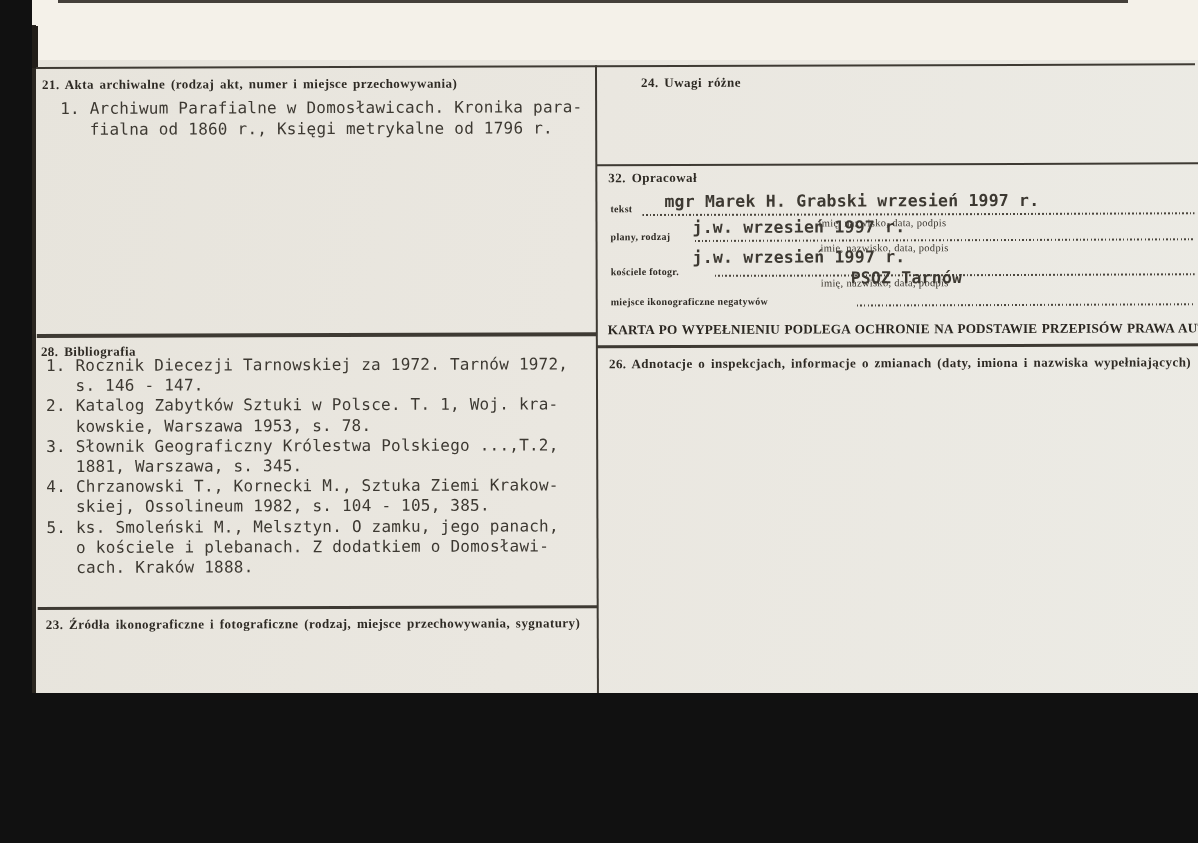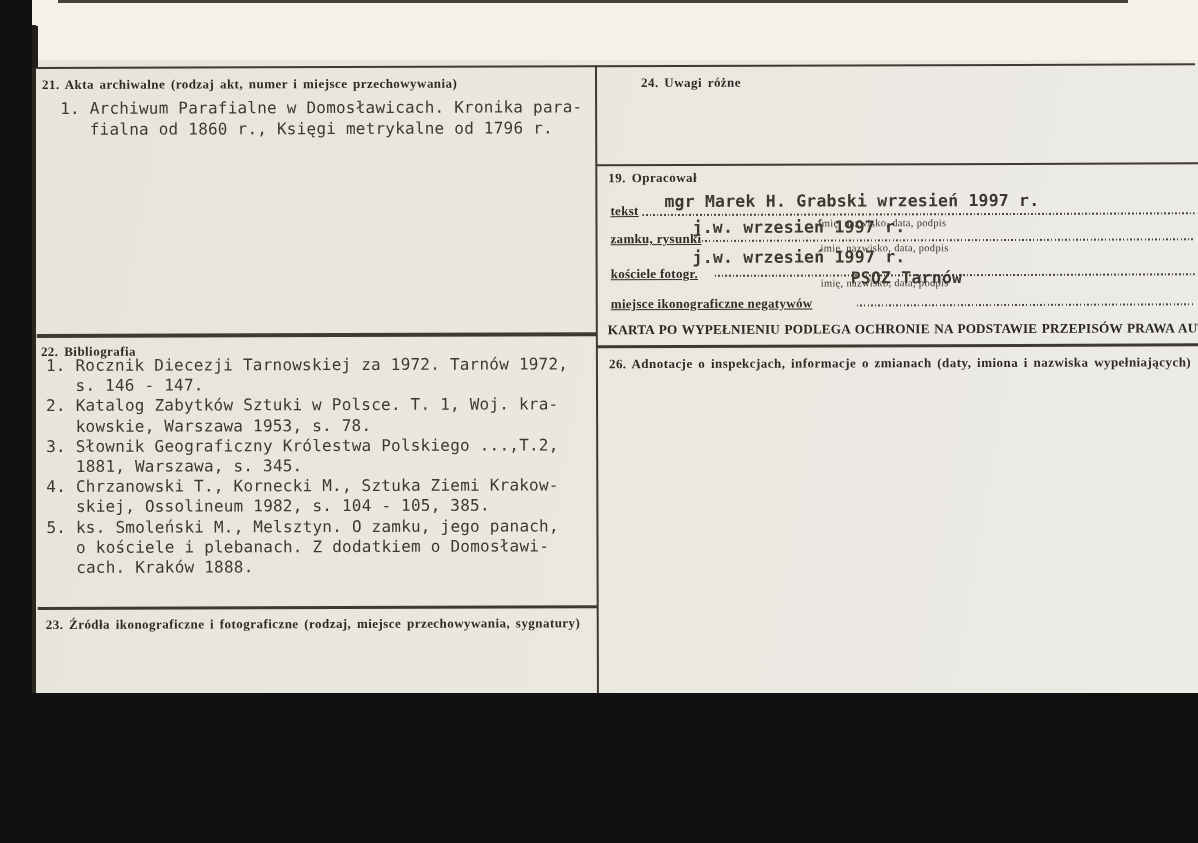--- a/index.html
+++ b/index.html
@@ -42,22 +42,22 @@
     font-size: 16px; line-height: 20.8px; letter-spacing: .22px;
     color: #3d3932; white-space: pre;
   }
   .typed-value {
     position: absolute;
     font-family: "DejaVu Sans Mono", monospace;
     font-size: 16.5px; letter-spacing: .2px; color: #3d3932; white-space: nowrap;
     font-weight: bold;
   }
   .field-label {
-    position: absolute; font-weight: bold; font-size: 13px; color: #2e2a24;
-    letter-spacing: .3px; white-space: nowrap; text-decoration: underline;
+    position: absolute; font-weight: bold; font-size: 10px; color: #2e2a24;
+    letter-spacing: .3px; white-space: nowrap;
   }
   .dots {
     position: absolute; height: 2px;
     background-image: repeating-linear-gradient(90deg, #4a453c 0 1.5px, transparent 1.5px 3.6px);
   }
   .caption {
     position: absolute; width: 300px; text-align: center;
     font-size: 10.5px; color: #3a362f; letter-spacing: .3px; white-space: nowrap;
   }
   .notice {
@@ -83,45 +83,45 @@
     <div class="rule-h" style="left:4px;  top:334px; width:560px; height:4px;"></div>
     <div class="rule-h" style="left:4px;  top:607px; width:560px; height:3px;"></div>
     <div class="rule-h" style="left:564px; top:166px; width:621px;"></div>
     <div class="rule-h" style="left:564px; top:347px; width:626px; height:3px;"></div>
     <div class="rule-h" style="left:564px; top:730px; width:626px;"></div>
 
     <div class="heading" style="left:10px; top:77px;">21. Akta archiwalne  (rodzaj akt, numer i miejsce przechowywania)</div>
     <div class="typed" style="left:28px; top:99px;">1. Archiwum Parafialne w Domosławicach. Kronika para-
    fialna od 1860 r., Księgi metrykalne od 1796 r.</div>
 
-    <div class="heading" style="left:8px; top:344px;">22. Bibliografia</div>
+    <div class="heading" style="left:8px; top:344px;">28. Bibliografia</div>
     <div class="typed" style="left:13px; top:356px; line-height:20.2px;">1. Rocznik Diecezji Tarnowskiej za 1972. Tarnów 1972,
    s. 146 - 147.
 2. Katalog Zabytków Sztuki w Polsce. T. 1, Woj. kra-
    kowskie, Warszawa 1953, s. 78.
 3. Słownik Geograficzny Królestwa Polskiego ...,T.2,
    1881, Warszawa, s. 345.
 4. Chrzanowski T., Kornecki M., Sztuka Ziemi Krakow-
    skiej, Ossolineum 1982, s. 104 - 105, 385.
 5. ks. Smoleński M., Melsztyn. O zamku, jego panach,
    o kościele i plebanach. Z dodatkiem o Domosławi-
    cach. Kraków 1888.</div>
 
     <div class="heading" style="left:12px; top:617px;">23. Źródła ikonograficzne i fotograficzne  (rodzaj, miejsce przechowywania, sygnatury)</div>
 
     <div class="heading" style="left:609px; top:77px;">24. Uwagi różne</div>
 
-    <div class="heading" style="left:576px; top:172px;">19. Opracował</div>
+    <div class="heading" style="left:576px; top:172px;">32. Opracował</div>
 
     <div class="field-label" style="left:578px; top:205px;">tekst</div>
     <div class="typed-value" style="left:632px; top:194px;">mgr Marek H. Grabski wrzesień 1997 r.</div>
     <div class="dots" style="left:610px; top:216px; width:552px;"></div>
     <div class="caption" style="left:700px; top:220px;">imię, nazwisko, data, podpis</div>
 
-    <div class="field-label" style="left:578px; top:233px;">zamku, rysunki</div>
+    <div class="field-label" style="left:578px; top:233px;">plany, rodzaj</div>
     <div class="typed-value" style="left:660px; top:220px;">j.w. wrzesień 1997 r.</div>
     <div class="dots" style="left:662px; top:242px; width:500px;"></div>
     <div class="caption" style="left:702px; top:245px;">imię, nazwisko, data, podpis</div>
 
     <div class="field-label" style="left:578px; top:268px;">kościele fotogr.</div>
     <div class="typed-value" style="left:660px; top:250px;">j.w. wrzesień 1997 r.</div>
     <div class="dots" style="left:682px; top:277px; width:480px;"></div>
     <div class="caption" style="left:702px; top:280px;">imię, nazwisko, data, podpis</div>
 
     <div class="field-label" style="left:578px; top:298px;">miejsce ikonograficzne negatywów</div>

